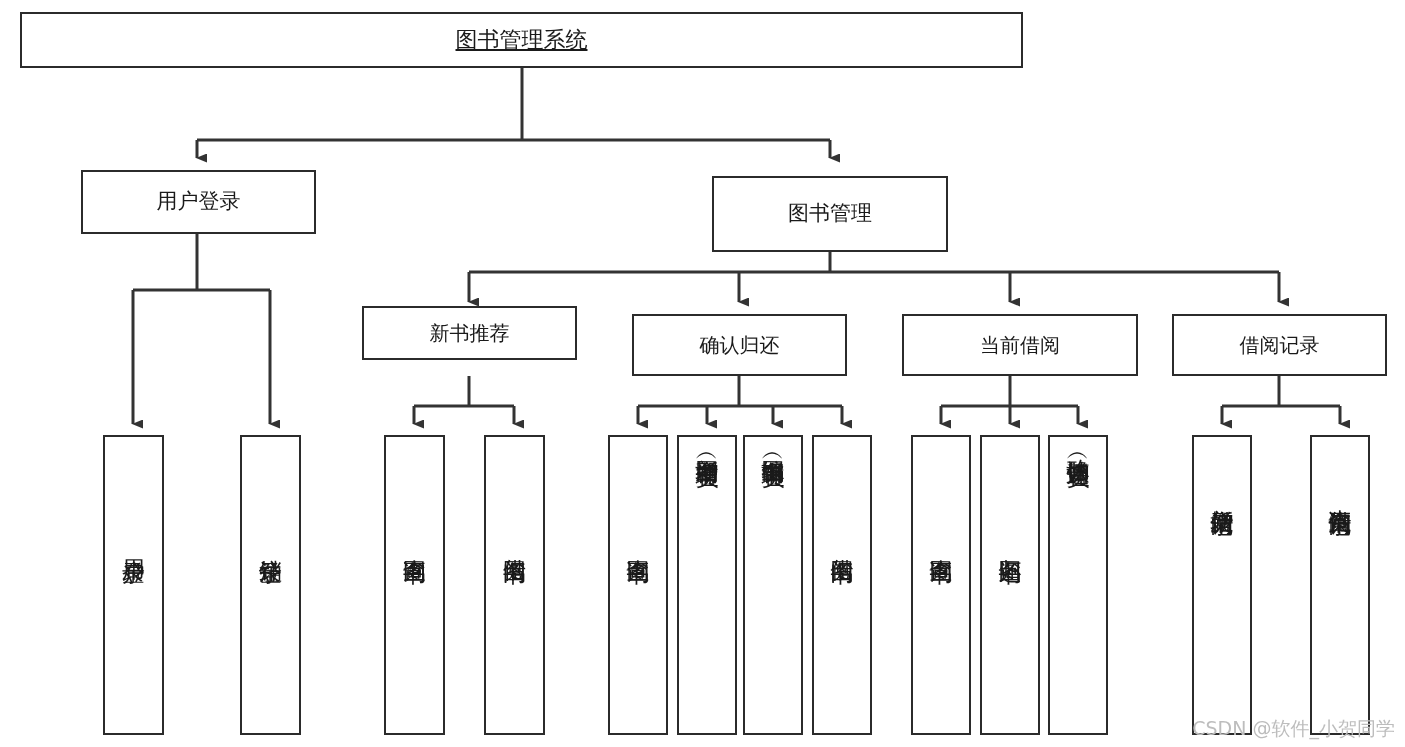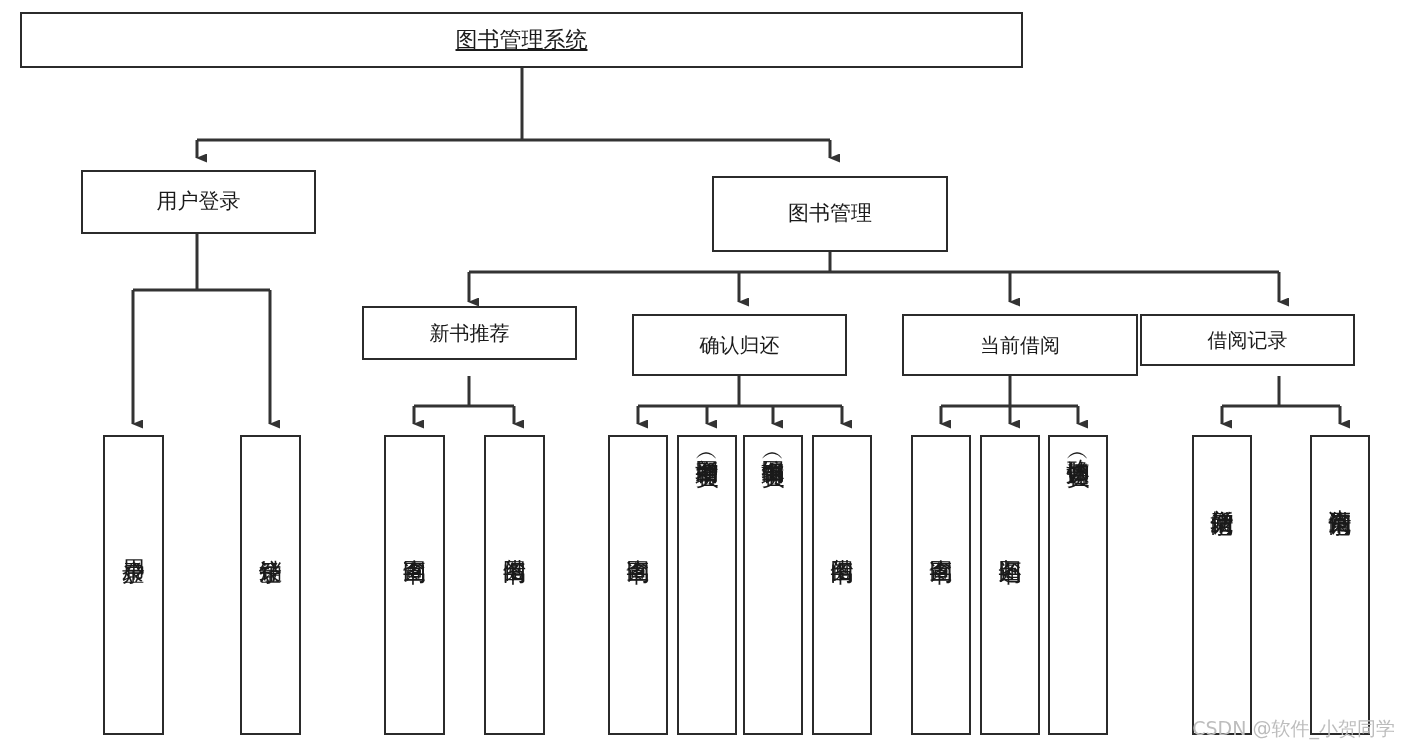--- a/index.html
+++ b/index.html
@@ -145,21 +145,21 @@
   </div>
 
   <div class="node-box node-l3" style="left:632px; top:314px; width:215px; height:62px;">
     <span class="node-label">确认归还</span>
   </div>
 
   <div class="node-box node-l3" style="left:902px; top:314px; width:236px; height:62px;">
     <span class="node-label">当前借阅</span>
   </div>
 
-  <div class="node-box node-l3" style="left:1140px; top:314px; width:215px; height:52px;">
+  <div class="node-box node-l3" style="left:1172px; top:314px; width:215px; height:62px;">
     <span class="node-label">借阅记录</span>
   </div>
 
   <div class="node-box node-leaf leaf-short" style="left:103px; top:435px; width:61px; height:300px;">
     <span class="node-label">用户登录</span>
   </div>
 
   <div class="node-box node-leaf leaf-short" style="left:240px; top:435px; width:61px; height:300px;">
     <span class="node-label">注销登录</span>
   </div>

